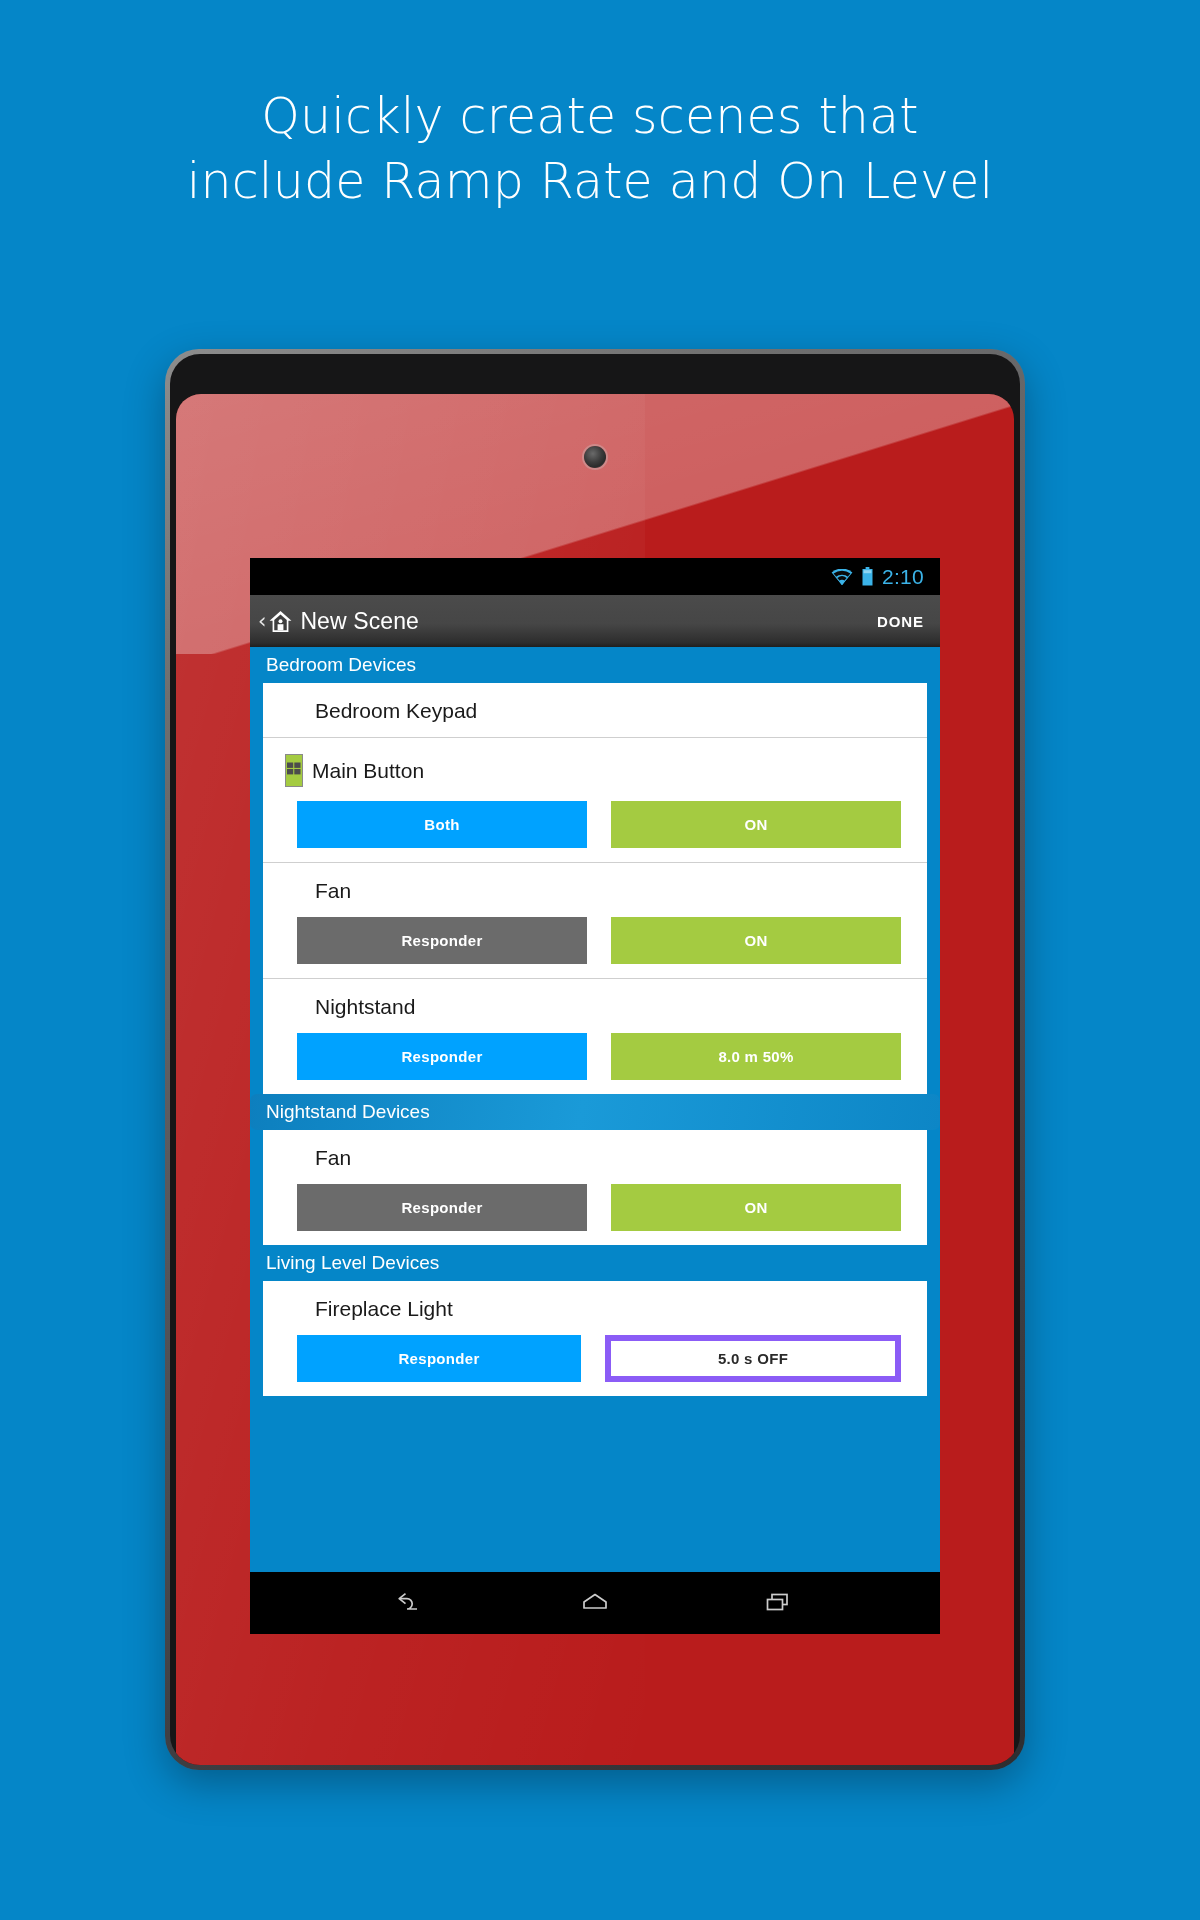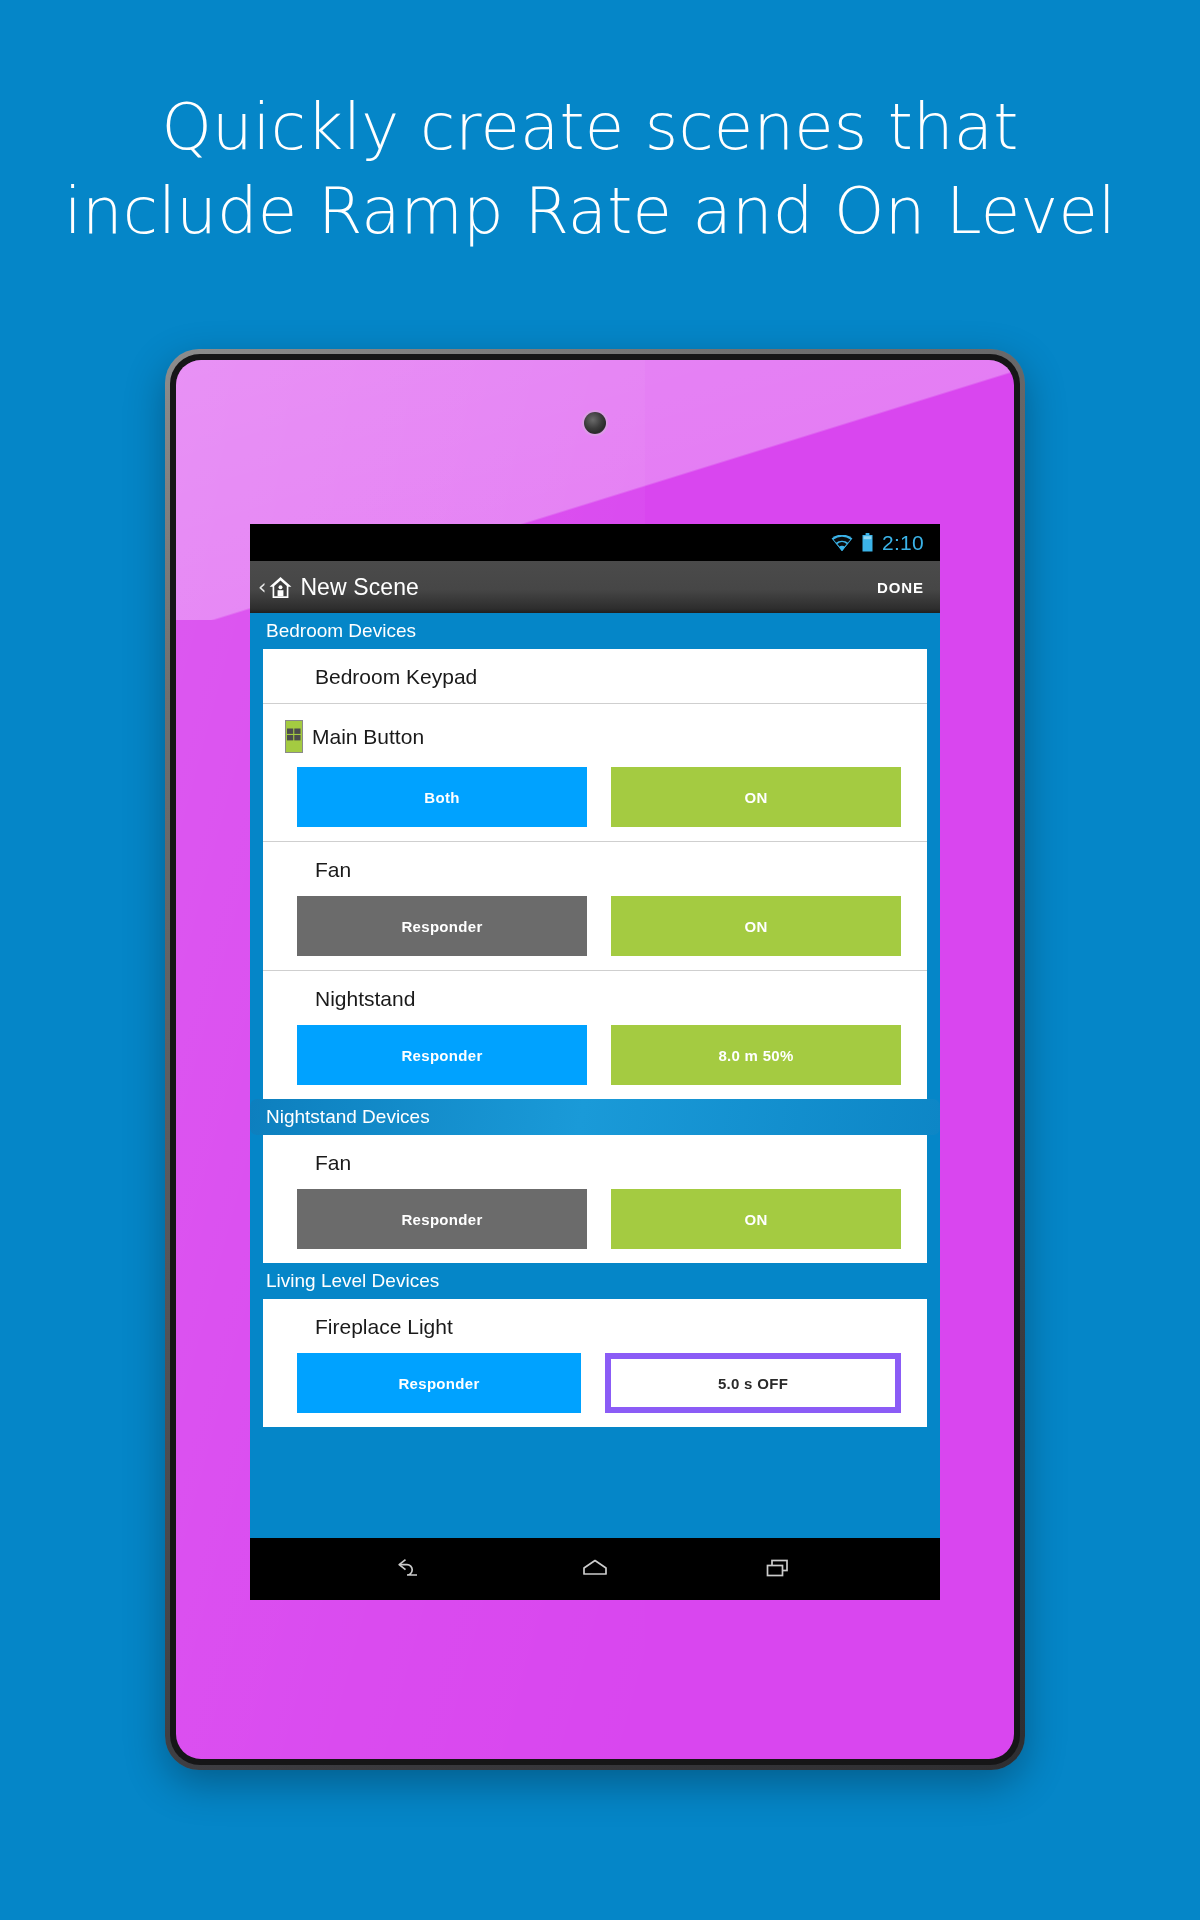--- a/index.html
+++ b/index.html
@@ -17,21 +17,21 @@
   }
 
   
   .headline {
     position: absolute;
     top: 85px;
     left: 0;
     width: 1180px;
     text-align: center;
     color: #ffffff;
-    font-size: 64px;
+    font-size: 49px;
     font-weight: 300;
     line-height: 1.32;
     letter-spacing: 0.2px;
     font-family: "DejaVu Sans", sans-serif;
   }
   .headline .l2 { display: block; }
 
   
   .tablet {
     position: absolute;
@@ -50,23 +50,24 @@
     border-radius: 30px;
     background: #161617;
     padding: 6px;
     position: relative;
     overflow: hidden;
   }
   .glass {
     width: 100%;
     height: 100%;
     border-radius: 25px;
-    background: #d946ef;
+    background: #b91c1c;
     position: relative;
     overflow: hidden;
+    margin-top: 34px;
   }
   
   .glass-sheen {
     position: absolute;
     left: 0; top: 0;
     width: 100%;
     height: 260px;
     background: linear-gradient(to bottom right, rgba(255,255,255,0.34) 0%, rgba(255,255,255,0.30) 52%, rgba(255,255,255,0.0) 52.4%);
     pointer-events: none;
     z-index: 6;
@@ -198,21 +199,21 @@
   }
   .device-title.plain { padding-left: 52px; }
   .keypad-icon { width: 18px; height: 33px; display: block; flex: none; }
   .btn-row {
     display: flex;
     gap: 24px;
     padding: 14px 26px 0 34px;
   }
   .btn {
     flex: 1;
-    height: 60px;
+    height: 47px;
     display: flex;
     align-items: center;
     justify-content: center;
     font-size: 15px;
     font-weight: bold;
     color: #ffffff;
     letter-spacing: 0.3px;
   }
   .btn.blue  { background: #00a2ff; }
   .btn.gray  { background: #6b6b6b; }

